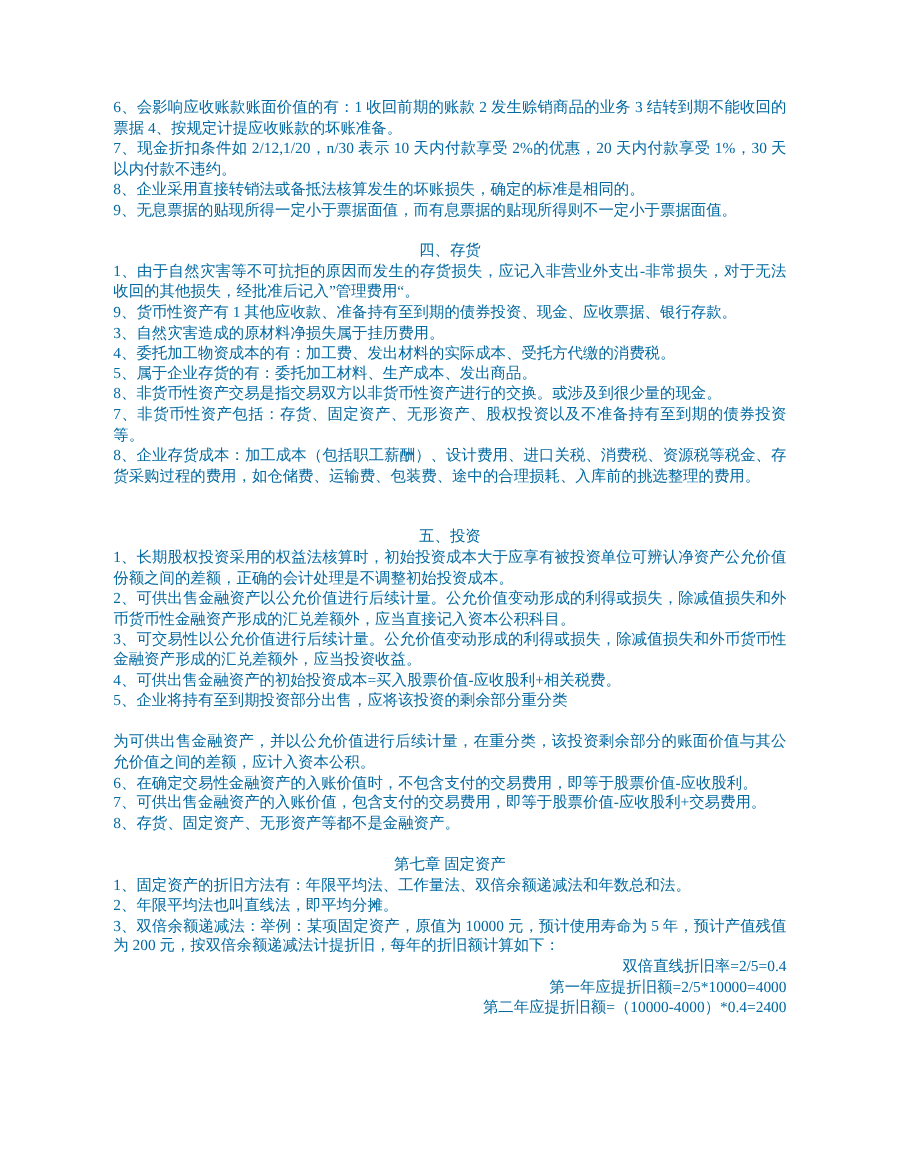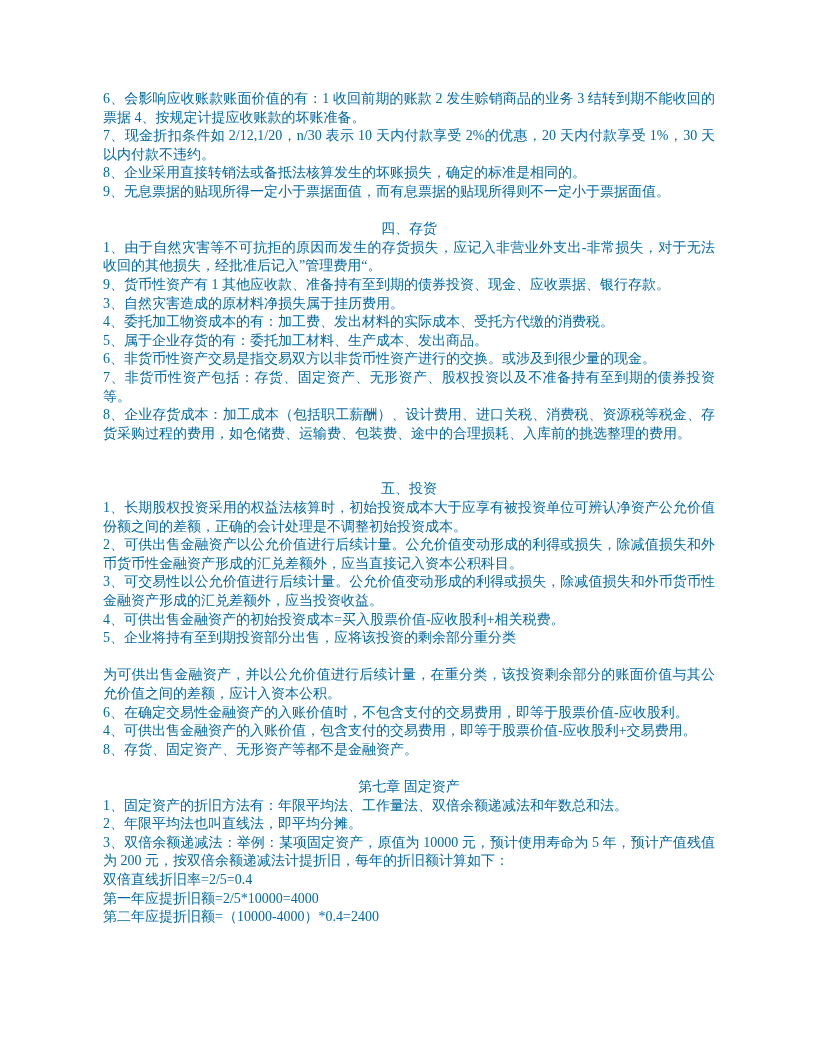--- a/index.html
+++ b/index.html
@@ -22,53 +22,53 @@
       text-align: justify;
     }
     .doc-content p {
       margin: 0;
       padding: 0;
       min-height: 18.6px;
       word-break: normal;
       overflow-wrap: break-word;
     }
     .doc-content p.heading { text-align: center; }
-    .doc-content p.formula { text-align: left; }
+    .doc-content p.formula { text-align: right; }
   </style>
 </head>
 <body>
 
 <div class="page">
   <div class="doc-content">
     <p>6、会影响应收账款账面价值的有：1 收回前期的账款 2 发生赊销商品的业务 3 结转到期不能收回的票据 4、按规定计提应收账款的坏账准备。</p>
     <p>7、现金折扣条件如 2/12,1/20，n/30 表示 10 天内付款享受 2%的优惠，20 天内付款享受 1%，30 天以内付款不违约。</p>
     <p>8、企业采用直接转销法或备抵法核算发生的坏账损失，确定的标准是相同的。</p>
     <p>9、无息票据的贴现所得一定小于票据面值，而有息票据的贴现所得则不一定小于票据面值。</p>
     <p></p>
     <p class="heading">四、存货</p>
     <p>1、由于自然灾害等不可抗拒的原因而发生的存货损失，应记入非营业外支出-非常损失，对于无法收回的其他损失，经批准后记入”管理费用“。</p>
     <p>9、货币性资产有 1 其他应收款、准备持有至到期的债券投资、现金、应收票据、银行存款。</p>
     <p>3、自然灾害造成的原材料净损失属于挂历费用。</p>
     <p>4、委托加工物资成本的有：加工费、发出材料的实际成本、受托方代缴的消费税。</p>
     <p>5、属于企业存货的有：委托加工材料、生产成本、发出商品。</p>
-    <p>6、非货币性资产交易是指交易双方以非货币性资产进行的交换。或涉及到很少量的现金。</p>
+    <p>8、非货币性资产交易是指交易双方以非货币性资产进行的交换。或涉及到很少量的现金。</p>
     <p>7、非货币性资产包括：存货、固定资产、无形资产、股权投资以及不准备持有至到期的债券投资等。</p>
     <p>8、企业存货成本：加工成本（包括职工薪酬）、设计费用、进口关税、消费税、资源税等税金、存货采购过程的费用，如仓储费、运输费、包装费、途中的合理损耗、入库前的挑选整理的费用。</p>
     <p></p>
     <p></p>
     <p class="heading">五、投资</p>
     <p>1、长期股权投资采用的权益法核算时，初始投资成本大于应享有被投资单位可辨认净资产公允价值份额之间的差额，正确的会计处理是不调整初始投资成本。</p>
     <p>2、可供出售金融资产以公允价值进行后续计量。公允价值变动形成的利得或损失，除减值损失和外币货币性金融资产形成的汇兑差额外，应当直接记入资本公积科目。</p>
     <p>3、可交易性以公允价值进行后续计量。公允价值变动形成的利得或损失，除减值损失和外币货币性金融资产形成的汇兑差额外，应当投资收益。</p>
     <p>4、可供出售金融资产的初始投资成本=买入股票价值-应收股利+相关税费。</p>
     <p>5、企业将持有至到期投资部分出售，应将该投资的剩余部分重分类</p>
     <p></p>
     <p>为可供出售金融资产，并以公允价值进行后续计量，在重分类，该投资剩余部分的账面价值与其公允价值之间的差额，应计入资本公积。</p>
     <p>6、在确定交易性金融资产的入账价值时，不包含支付的交易费用，即等于股票价值-应收股利。</p>
-    <p>4、可供出售金融资产的入账价值，包含支付的交易费用，即等于股票价值-应收股利+交易费用。</p>
+    <p>7、可供出售金融资产的入账价值，包含支付的交易费用，即等于股票价值-应收股利+交易费用。</p>
     <p>8、存货、固定资产、无形资产等都不是金融资产。</p>
     <p></p>
     <p class="heading">第七章 固定资产</p>
     <p>1、固定资产的折旧方法有：年限平均法、工作量法、双倍余额递减法和年数总和法。</p>
     <p>2、年限平均法也叫直线法，即平均分摊。</p>
     <p>3、双倍余额递减法：举例：某项固定资产，原值为 10000 元，预计使用寿命为 5 年，预计产值残值为 200 元，按双倍余额递减法计提折旧，每年的折旧额计算如下：</p>
     <p class="formula">双倍直线折旧率=2/5=0.4</p>
     <p class="formula">第一年应提折旧额=2/5*10000=4000</p>
     <p class="formula">第二年应提折旧额=（10000-4000）*0.4=2400</p>
   </div>

